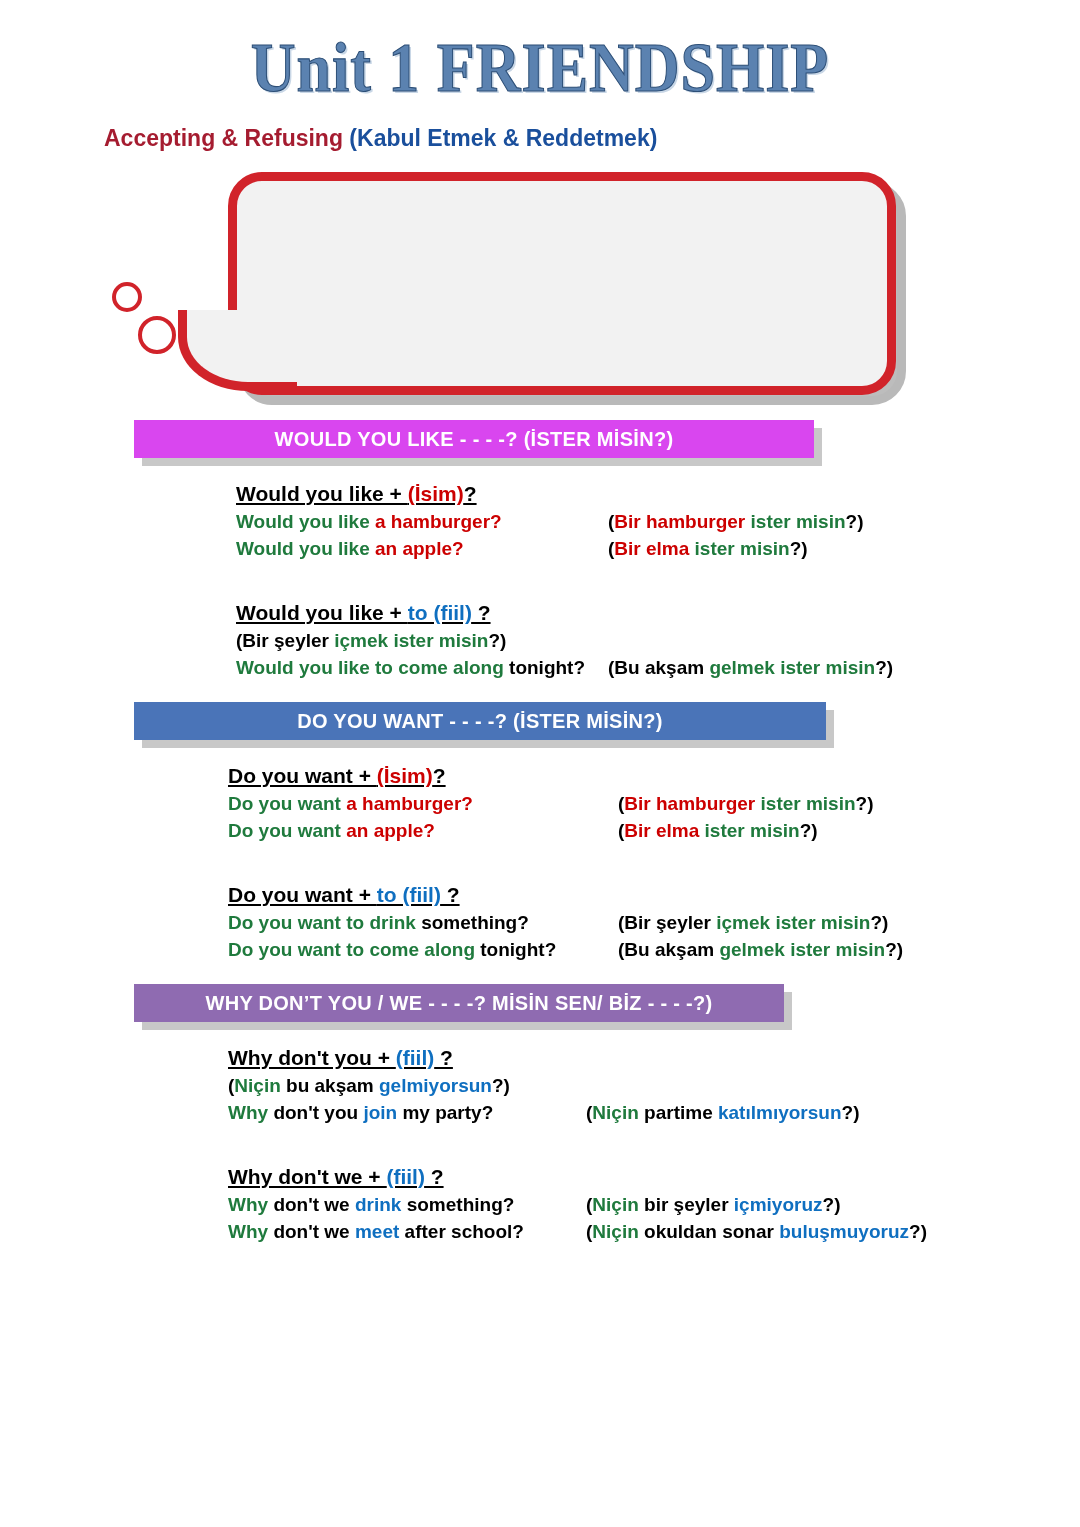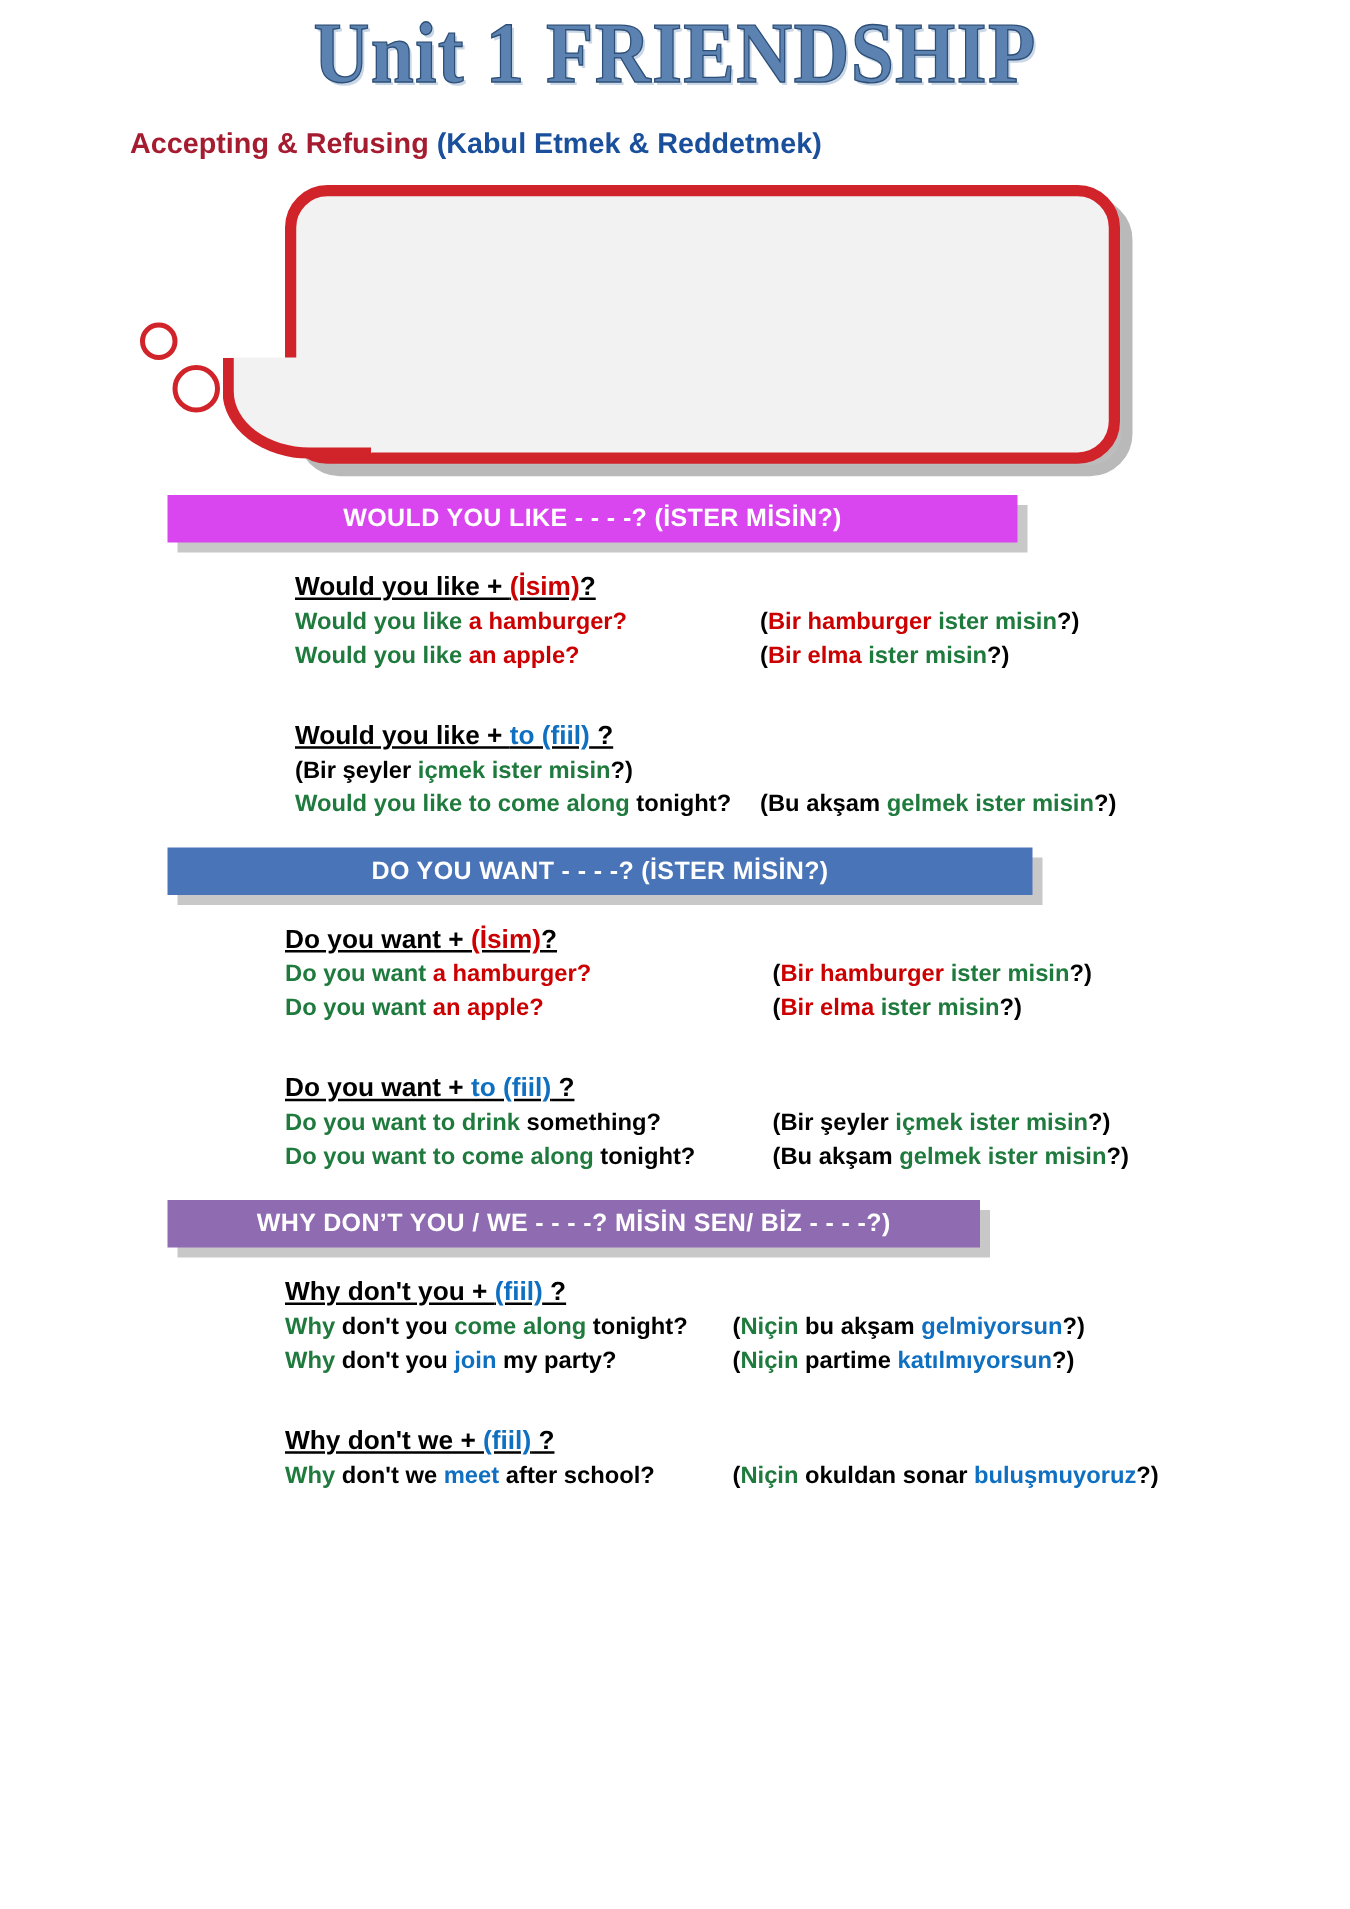--- a/index.html
+++ b/index.html
@@ -11,21 +11,21 @@
     width: 1080px;
     height: 1527px;
     position: relative;
     font-family: "Liberation Sans", sans-serif;
     overflow: hidden;
   }
 
   
   .title-wrap {
     text-align: center;
-    padding-top: 4px;
+    padding-top: 28px;
   }
   .unit-title {
     display: inline-block;
     font-family: "Liberation Serif", serif;
     font-size: 62px;
     font-weight: bold;
     letter-spacing: 1px;
     color: #5b82b0;
     -webkit-text-stroke: 1px #2d4f77;
     text-shadow: 2px 2px 0 #c9d7e6;
@@ -298,23 +298,20 @@
   <div class="banner-wrap">
     <div class="banner-shadow purple"></div>
     <div class="banner purple">WHY DON’T YOU /  WE - - - -? MİSİN SEN/ BİZ - - - -?)</div>
   </div>
 
   <div class="block sec3">
     <div class="headline">
       <span class="k">Why don't you + </span><span class="b">(fiil)</span><span class="k"> ?</span>
     </div>
     <div class="row">
-      <div class="left">
-        <span class="g">Why</span><span class="k"> don't you </span><span class="g">come along</span><span class="k"> tonight?</span>
-      </div>
       <div class="right">
         <span class="k">(</span><span class="g">Niçin</span><span class="k"> bu akşam </span><span class="b">gelmiyorsun</span><span class="k">?)</span>
       </div>
     </div>
     <div class="row">
       <div class="left">
         <span class="g">Why</span><span class="k"> don't you </span><span class="b">join</span><span class="k"> my party?</span>
       </div>
       <div class="right">
         <span class="k">(</span><span class="g">Niçin</span><span class="k"> partime </span><span class="b">katılmıyorsun</span><span class="k">?)</span>
@@ -323,20 +320,28 @@
   </div>
 
   <div class="blk-gap"></div>
 
   <div class="block sec3">
     <div class="headline">
       <span class="k">Why don't we + </span><span class="b">(fiil)</span><span class="k"> ?</span>
     </div>
     <div class="row">
       <div class="left">
+        <span class="g">Why</span><span class="k"> don't we </span><span class="b">drink</span><span class="k"> something?</span>
+      </div>
+      <div class="right">
+        <span class="k">(</span><span class="g">Niçin</span><span class="k"> bir şeyler </span><span class="b">içmiyoruz</span><span class="k">?)</span>
+      </div>
+    </div>
+    <div class="row">
+      <div class="left">
         <span class="g">Why</span><span class="k"> don't we </span><span class="b">meet</span><span class="k"> after school?</span>
       </div>
       <div class="right">
         <span class="k">(</span><span class="g">Niçin</span><span class="k"> okuldan sonar </span><span class="b">buluşmuyoruz</span><span class="k">?)</span>
       </div>
     </div>
   </div>
 </div>
 
 </body></html>

